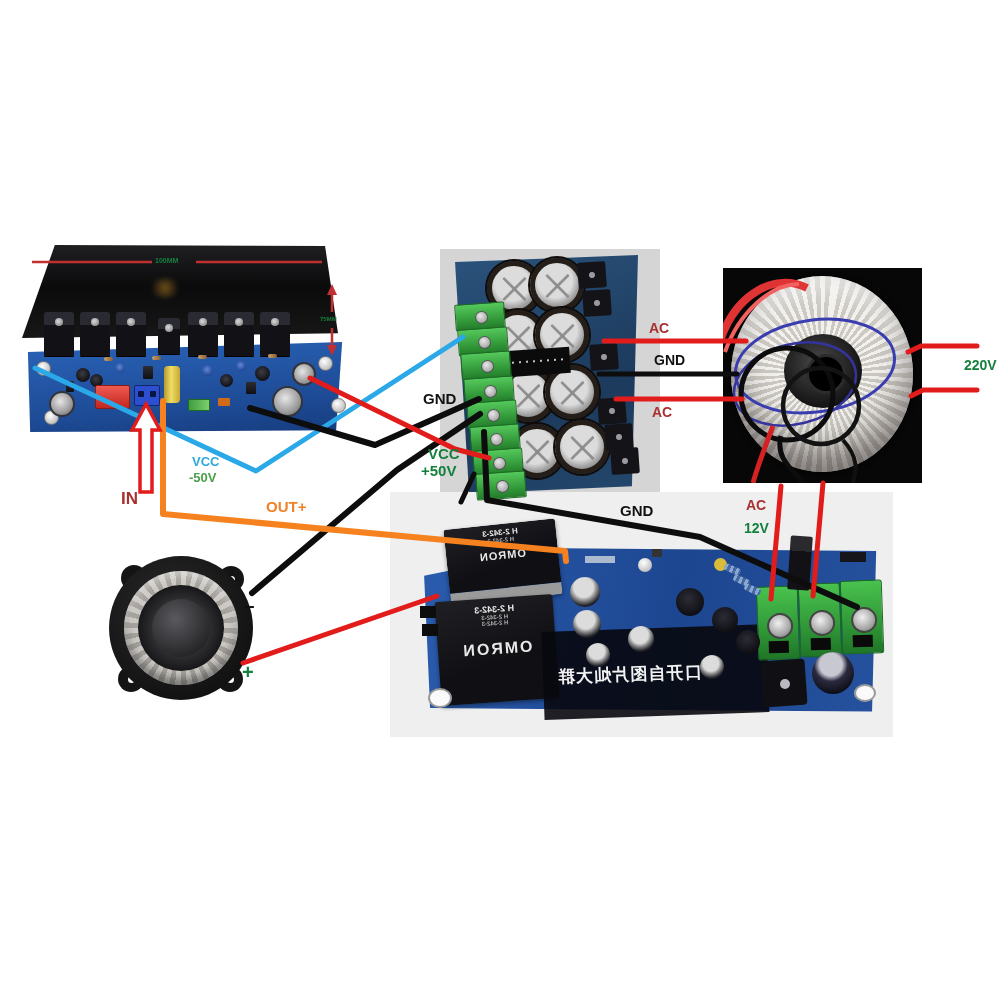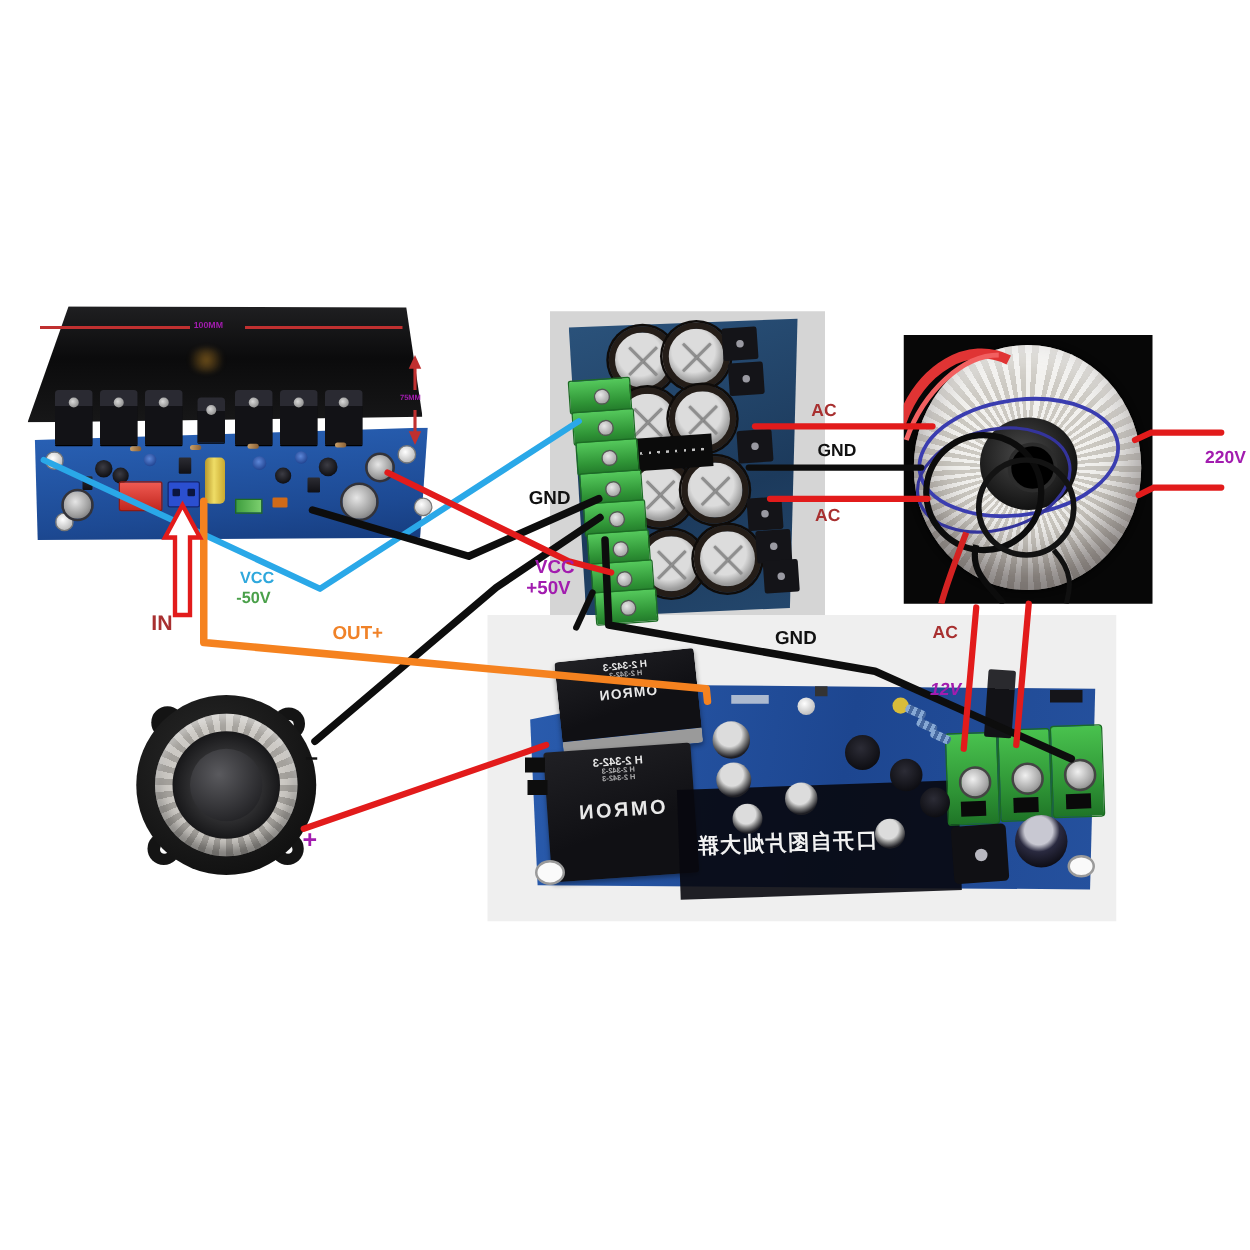--- a/index.html
+++ b/index.html
@@ -1,20 +1,20 @@
 <!DOCTYPE html>
 <html><head>
 <meta charset="utf-8">
 <style>
   html,body{margin:0;padding:0;background:#fff;}
   .canvas{position:relative;width:1000px;height:1000px;background:#ffffff;overflow:hidden;
           font-family:"Liberation Sans", sans-serif;}
   .abs{position:absolute;}
   .lbl{position:absolute;font-weight:bold;white-space:nowrap;line-height:1;}
-  .red{color:#a21caf;} .dkred{color:#a83030;} .blk{color:#111;}
+  .red{color:#15803d;} .dkred{color:#a83030;} .blk{color:#111;}
   .cyan{color:#2fa8dc;} .grn{color:#4aa04a;} .org{color:#f08228;}
   .mir{display:inline-block;transform:scaleX(-1);}
 
   
   .heatsink{left:22px;top:245px;width:316px;height:93px;
     clip-path:polygon(10.4% 0,95.9% 1%,100% 95%,0 100%);
     background:linear-gradient(180deg,#1f1f21,#0b0b0c 45%,#171718);}
   .hs-glow{left:148px;top:278px;width:34px;height:20px;border-radius:50%;
     background:radial-gradient(circle,rgba(214,150,40,.5),rgba(214,150,40,0) 70%);filter:blur(2px);}
   .to247{position:absolute;top:312px;width:30px;height:44px;border-radius:3px 3px 1px 1px;
@@ -286,19 +286,19 @@
   <span class="lbl org z50" style="left:266px;top:499px;font-size:15px;">OUT+</span>
   <span class="lbl blk z50" style="left:423px;top:391px;font-size:15px;">GND</span>
   <span class="lbl red z50" style="left:428px;top:446px;font-size:15px;">VCC</span>
   <span class="lbl red z50" style="left:421px;top:463px;font-size:15px;">+50V</span>
   <span class="lbl blk z50" style="left:620px;top:503px;font-size:15px;">GND</span>
   <span class="lbl dkred z50" style="left:649px;top:321px;font-size:14px;">AC</span>
   <span class="lbl blk z50" style="left:654px;top:353px;font-size:14px;">GND</span>
   <span class="lbl dkred z50" style="left:652px;top:405px;font-size:14px;">AC</span>
   <span class="lbl red z50" style="left:964px;top:358px;font-size:14px;">220V</span>
   <span class="lbl dkred z50" style="left:746px;top:498px;font-size:14px;">AC</span>
-  <span class="lbl red z50" style="left:744px;top:544px;font-size:14px;font-style:italic;">12V</span>
+  <span class="lbl red z50" style="left:744px;top:521px;font-size:14px;">12V</span>
   <span class="lbl blk z50" style="left:244px;top:598px;font-size:18px;">−</span>
   <span class="lbl red z50" style="left:242px;top:662px;font-size:20px;">+</span>
   <span class="lbl red z50" style="left:155px;top:257px;font-size:7px;">100MM</span>
   <span class="lbl red z50" style="left:320px;top:316px;font-size:6px;">75MM</span>
 
 </div>
 
 </body></html>

